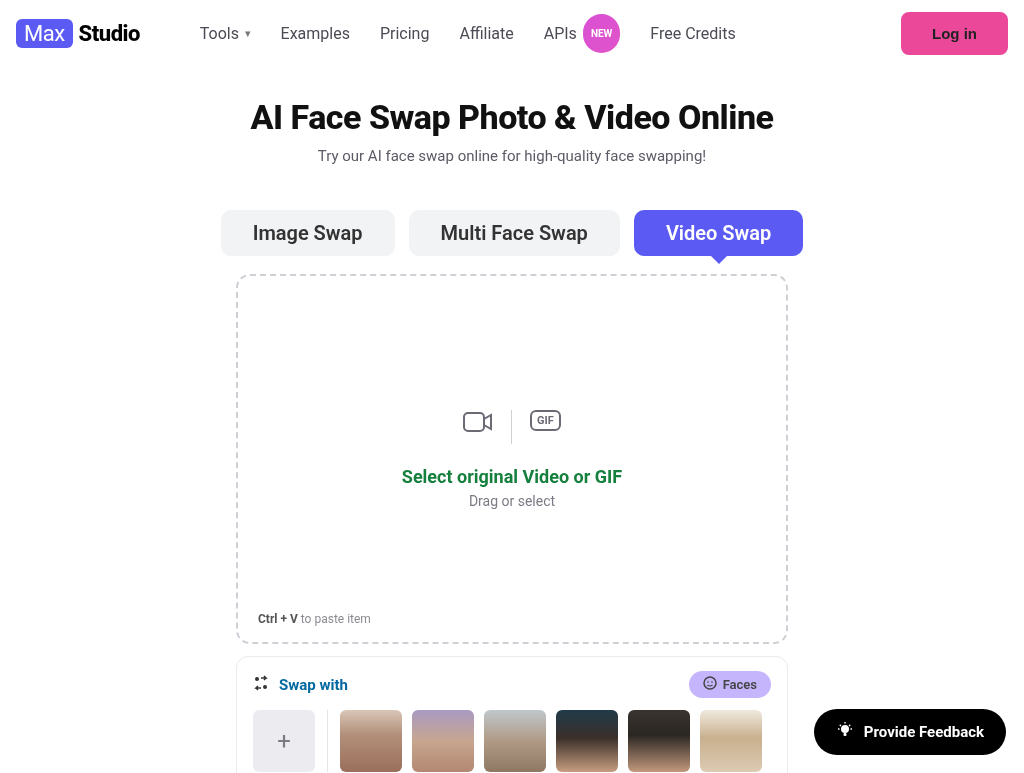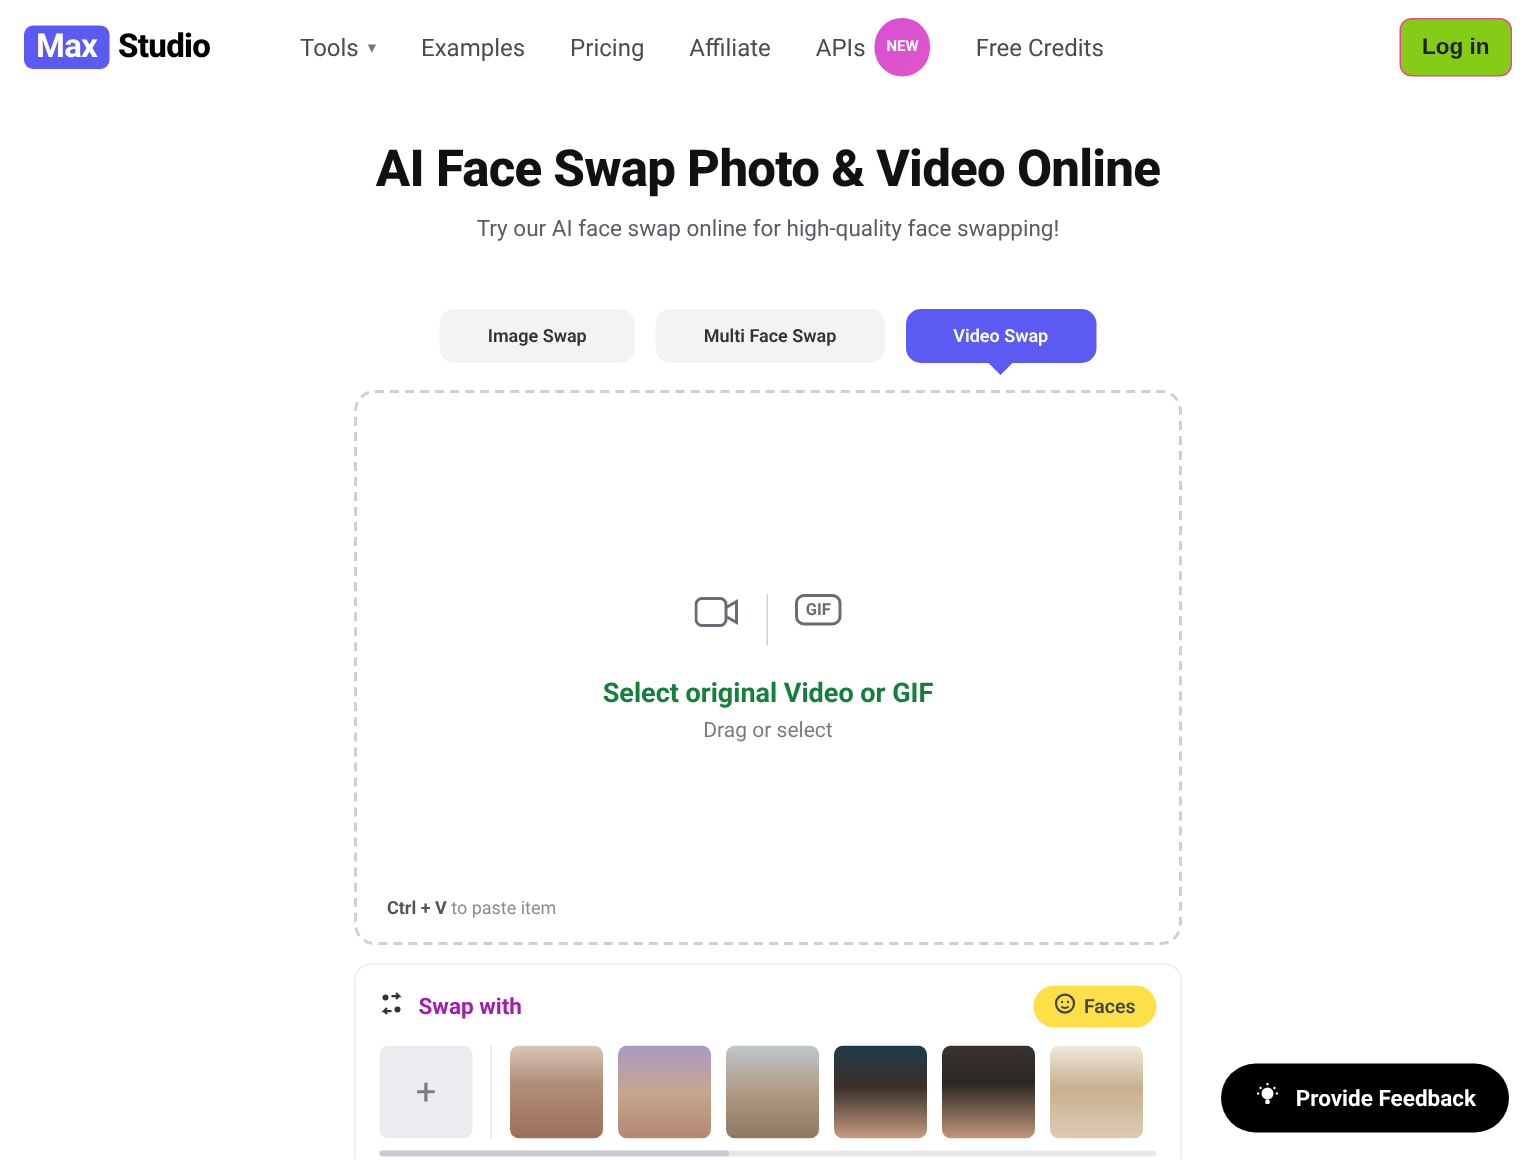--- a/index.html
+++ b/index.html
@@ -28,21 +28,21 @@
   letter-spacing: -0.5px;
 }
 .logo-badge {
   background: #5b5bf4;
   color: #fff;
   padding: 2px 8px;
   border-radius: 6px;
   margin-right: 6px;
   display: inline-flex;
   align-items: center;
-  font-weight: 700;
+  font-weight: 400;
 }
 .logo-text { color: #000; }
 
 .nav {
   display: flex;
   align-items: center;
   gap: 30px;
   margin-left: 50px;
 }
 .nav-item {
@@ -59,24 +59,24 @@
   background: linear-gradient(135deg,#d94fd4,#e055c9);
   color: #fff;
   font-size: 10px;
   font-weight: 700;
   padding: 14px 8px;
   border-radius: 999px;
 }
 
 .login-btn {
   margin-left: auto;
-  background: #84cc16;
-  border: 1px solid #ec4899;
+  background: #ec4899;
+  border: 3px solid #ec4899;
   border-radius: 8px;
-  padding: 10px 14px;
+  padding: 10px 28px;
   font-size: 15px;
   font-weight: 600;
   color: #222;
   cursor: pointer;
 }
 
 
 .hero {
   text-align: center;
   margin-top: 30px;
@@ -95,21 +95,21 @@
 
 .tabs {
   display: flex;
   justify-content: center;
   gap: 14px;
   margin-top: 45px;
 }
 .tab {
   padding: 11px 32px;
   border-radius: 10px;
-  font-size: 12px;
+  font-size: 20px;
   font-weight: 600;
   background: #f2f3f5;
   color: #333;
   cursor: pointer;
   position: relative;
 }
 .tab.active {
   background: #5b5bf4;
   color: #fff;
 }
@@ -181,27 +181,27 @@
   display: flex;
   align-items: center;
   justify-content: space-between;
 }
 .swap-title {
   display: flex;
   align-items: center;
   gap: 10px;
   font-size: 15px;
   font-weight: 700;
-  color: #a21caf;
+  color: #0369a1;
 }
 .faces-pill {
   display: inline-flex;
   align-items: center;
   gap: 6px;
-  background: #fde047;
+  background: #c4b5fd;
   border-radius: 999px;
   padding: 5px 14px;
   font-size: 13px;
   font-weight: 600;
   color: #444;
   cursor: pointer;
 }
 .faces-pill svg, .swap-title svg { display: inline-block; }
 
 .swap-row {

